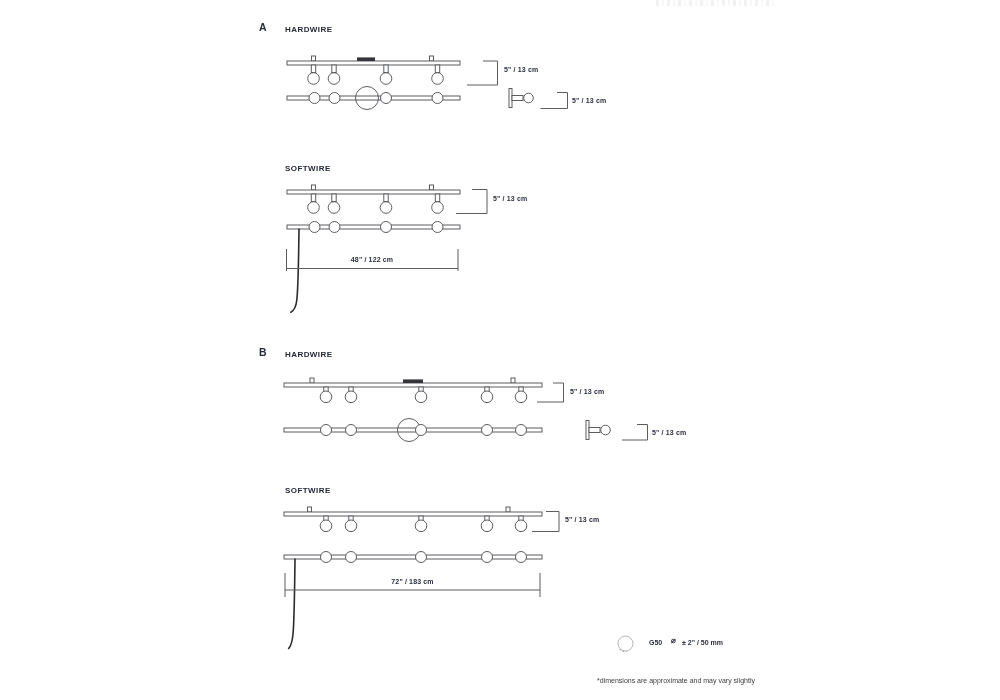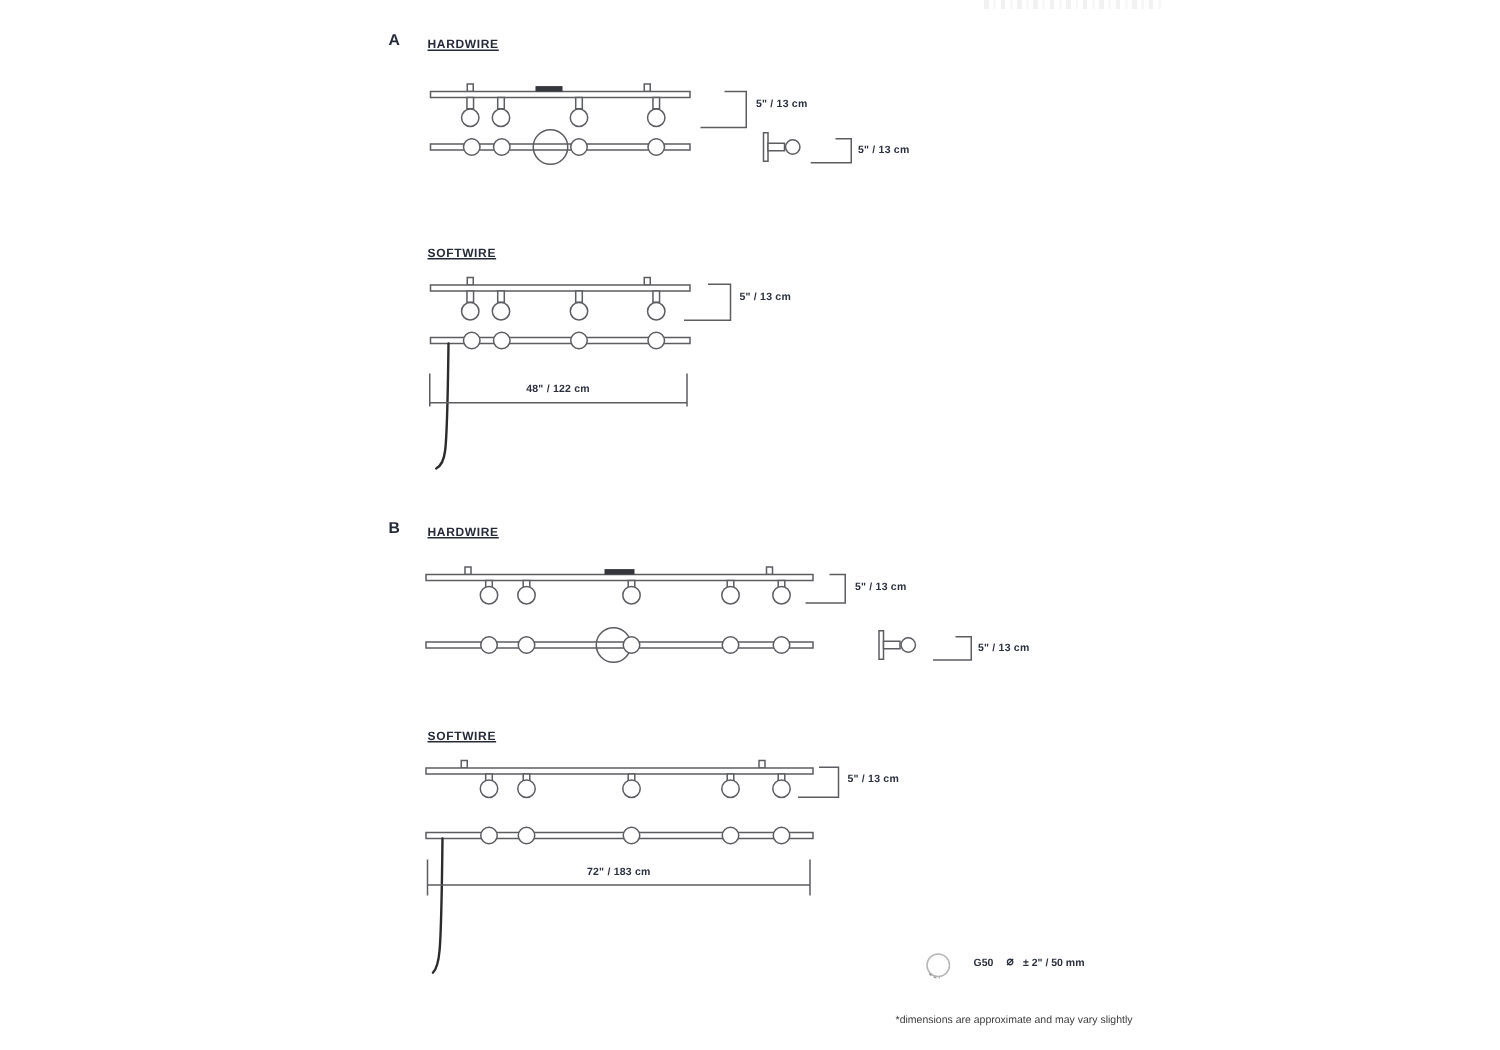--- a/index.html
+++ b/index.html
@@ -11,21 +11,21 @@
   .watermark{
     position:absolute;left:656px;top:0;width:120px;height:6px;opacity:.55;
     background:repeating-linear-gradient(90deg, rgba(120,120,120,.18) 0 3px, transparent 3px 6px,
                rgba(120,120,120,.10) 6px 8px, transparent 8px 11px);
   }
   .sec-label{
     position:absolute;font-size:10.5px;font-weight:bold;color:#262b3a;line-height:11px;
   }
   .sec-title{
     position:absolute;font-size:8px;font-weight:bold;color:#262b3a;
-    letter-spacing:.055em;line-height:9px;text-decoration:underline;
+    letter-spacing:.055em;line-height:9px;
   }
   .dim{
     position:absolute;font-size:7px;font-weight:bold;color:#2b2f3e;
     letter-spacing:.02em;line-height:8px;white-space:nowrap;
   }
   .dim-center{text-align:center;}
   .note{
     position:absolute;font-size:7px;font-weight:bold;color:#2b2f3e;line-height:8px;white-space:nowrap;
   }
   .dia-sym{font-size:8px;top:637px;}

